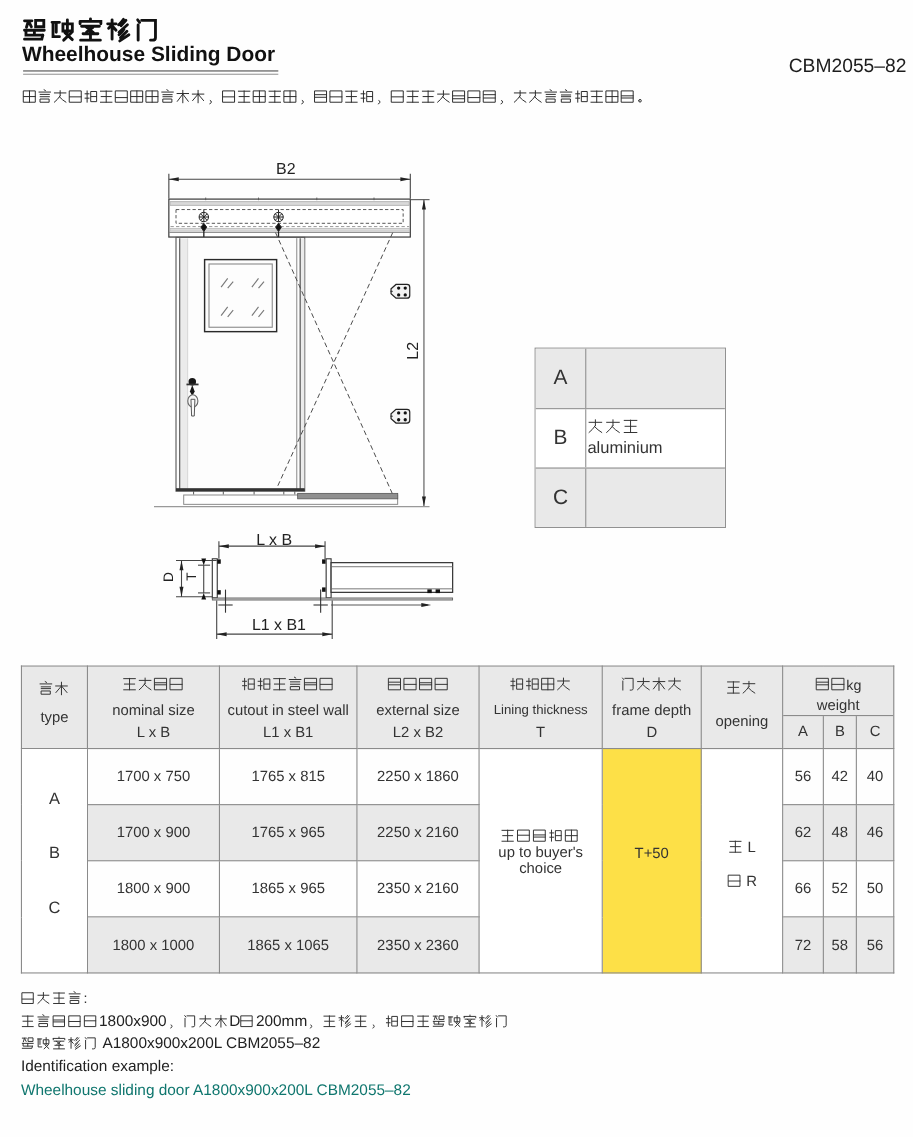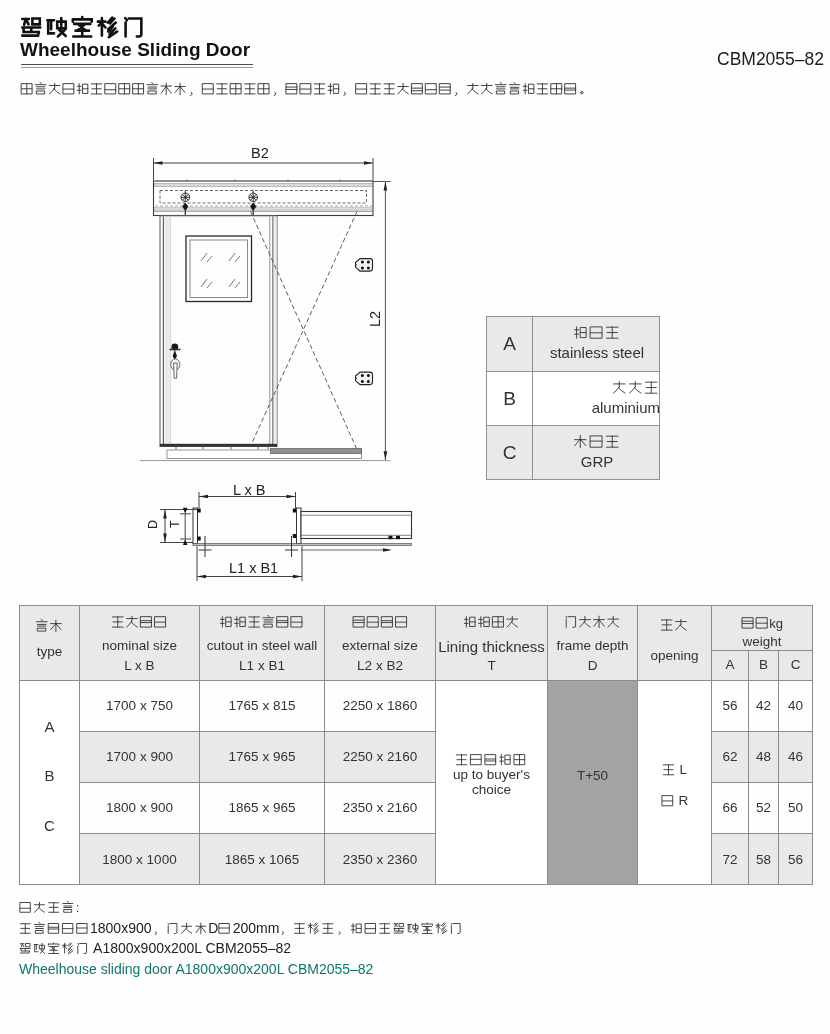--- a/index.html
+++ b/index.html
@@ -337,42 +337,24 @@
         <line x1="197" y1="546" x2="197" y2="581"></line>
         <line x1="302" y1="546" x2="302" y2="581"></line>
       </g>
       <path d="M0,0 L-9,1.8 L-9,-1.8 Z" transform="translate(197,576.5) rotate(180)" fill="#222"></path>
       <path d="M0,0 L-9,1.8 L-9,-1.8 Z" transform="translate(302,576.5) rotate(0)" fill="#222"></path>
     </svg>
 
 <div class="abs" style="left:486px;top:315.5px;width:174px;height:164px;border:1px solid #919191;box-sizing:border-box;">
       <div style="position:relative;height:54.2px;background:#e9e9e9;box-sizing:border-box;">
         <div style="position:absolute;left:0;top:0;width:46px;height:100%;border-right:1px solid #919191;box-sizing:border-box;text-align:center;line-height:53px;font-size:19px;color:#333;">A</div>
-        <div style="position:absolute;left:47px;top:0;width:126px;height:100%;text-align:center;">
-          <div style="margin-top:7px;"><svg style="vertical-align:-3.19px" width="48.0" height="16.8" viewBox="0 0 48.00 16.82">
-              <g fill="none" stroke="#333" stroke-width="0.90" stroke-linecap="round">
-                <path transform="translate(0.0,1.16) scale(14.5)" stroke-width="0.0621" d="M0.245,0.12 L0.245,0.9"></path>
-                <path transform="translate(0.0,1.16) scale(14.5)" stroke-width="0.0621" d="M0.1,0.32 L0.38,0.32"></path>
-                <path transform="translate(0.0,1.16) scale(14.5)" stroke-width="0.0621" d="M0.1,0.62 L0.38,0.62"></path>
-                <path transform="translate(0.0,1.16) scale(14.5)" stroke-width="0.0621" d="M0.52,0.16 L0.9,0.16 L0.9,0.86 L0.52,0.86 Z"></path>
-                <path transform="translate(0.0,1.16) scale(14.5)" stroke-width="0.0621" d="M0.52,0.51 L0.9,0.51"></path>
-                <path transform="translate(16.0,1.16) scale(14.5)" stroke-width="0.0621" d="M0.1,0.12 L0.9,0.12 L0.9,0.9 L0.1,0.9 Z"></path>
-                <path transform="translate(16.0,1.16) scale(14.5)" stroke-width="0.0621" d="M0.1,0.53 L0.9,0.53"></path>
-                <path transform="translate(32.0,1.16) scale(14.5)" stroke-width="0.0621" d="M0.1,0.13999999999999999 L0.9,0.13999999999999999"></path>
-                <path transform="translate(32.0,1.16) scale(14.5)" stroke-width="0.0621" d="M0.15000000000000002,0.51 L0.85,0.51"></path>
-                <path transform="translate(32.0,1.16) scale(14.5)" stroke-width="0.0621" d="M0.1,0.9 L0.9,0.9"></path>
-                <path transform="translate(32.0,1.16) scale(14.5)" stroke-width="0.0621" d="M0.5,0.12 L0.5,0.9"></path>
-              </g>
-            </svg></div>
-          <div style="font-size:15px;color:#333;margin-top:2px;">stainless steel</div>
-        </div>
       </div>
       <div style="position:relative;height:54.2px;border-top:1px solid #919191;background:#fff;box-sizing:border-box;">
         <div style="position:absolute;left:0;top:0;width:46px;height:100%;border-right:1px solid #919191;box-sizing:border-box;text-align:center;line-height:53px;font-size:19px;color:#333;">B</div>
-        <div style="position:absolute;left:47px;top:0;width:126px;height:100%;text-align:right;">
+        <div style="position:absolute;left:47px;top:0;width:126px;height:100%;text-align:left;">
           <div style="margin-top:7px;"><svg style="vertical-align:-3.19px" width="48.0" height="16.8" viewBox="0 0 48.00 16.82">
               <g fill="none" stroke="#333" stroke-width="0.90" stroke-linecap="round">
                 <path transform="translate(0.0,1.16) scale(14.5)" stroke-width="0.0621" d="M0.1,0.26 L0.9,0.26"></path>
                 <path transform="translate(0.0,1.16) scale(14.5)" stroke-width="0.0621" d="M0.5,0.09999999999999999 L0.5,0.46"></path>
                 <path transform="translate(0.0,1.16) scale(14.5)" stroke-width="0.0621" d="M0.5,0.46 Q0.3,0.75 0.1,0.9"></path>
                 <path transform="translate(0.0,1.16) scale(14.5)" stroke-width="0.0621" d="M0.44,0.52 Q0.66,0.76 0.9,0.9"></path>
                 <path transform="translate(16.0,1.16) scale(14.5)" stroke-width="0.0621" d="M0.1,0.26 L0.9,0.26"></path>
                 <path transform="translate(16.0,1.16) scale(14.5)" stroke-width="0.0621" d="M0.5,0.09999999999999999 L0.5,0.46"></path>
                 <path transform="translate(16.0,1.16) scale(14.5)" stroke-width="0.0621" d="M0.5,0.46 Q0.3,0.75 0.1,0.9"></path>
                 <path transform="translate(16.0,1.16) scale(14.5)" stroke-width="0.0621" d="M0.44,0.52 Q0.66,0.76 0.9,0.9"></path>
@@ -380,37 +362,20 @@
                 <path transform="translate(32.0,1.16) scale(14.5)" stroke-width="0.0621" d="M0.15000000000000002,0.51 L0.85,0.51"></path>
                 <path transform="translate(32.0,1.16) scale(14.5)" stroke-width="0.0621" d="M0.1,0.9 L0.9,0.9"></path>
                 <path transform="translate(32.0,1.16) scale(14.5)" stroke-width="0.0621" d="M0.5,0.12 L0.5,0.9"></path>
               </g>
             </svg></div>
           <div style="font-size:15px;color:#333;margin-top:2px;">aluminium</div>
         </div>
       </div>
       <div style="position:relative;height:54.2px;border-top:1px solid #919191;background:#e9e9e9;box-sizing:border-box;">
         <div style="position:absolute;left:0;top:0;width:46px;height:100%;border-right:1px solid #919191;box-sizing:border-box;text-align:center;line-height:53px;font-size:19px;color:#333;">C</div>
-        <div style="position:absolute;left:47px;top:0;width:126px;height:100%;text-align:center;">
-          <div style="margin-top:7px;"><svg style="vertical-align:-3.19px" width="48.0" height="16.8" viewBox="0 0 48.00 16.82">
-              <g fill="none" stroke="#333" stroke-width="0.90" stroke-linecap="round">
-                <path transform="translate(0.0,1.16) scale(14.5)" stroke-width="0.0621" d="M0.1,0.38 L0.9,0.38"></path>
-                <path transform="translate(0.0,1.16) scale(14.5)" stroke-width="0.0621" d="M0.5,0.07999999999999999 L0.5,0.9400000000000001"></path>
-                <path transform="translate(0.0,1.16) scale(14.5)" stroke-width="0.0621" d="M0.5,0.34 L0.12000000000000001,0.79"></path>
-                <path transform="translate(0.0,1.16) scale(14.5)" stroke-width="0.0621" d="M0.5,0.34 L0.88,0.79"></path>
-                <path transform="translate(16.0,1.16) scale(14.5)" stroke-width="0.0621" d="M0.1,0.12 L0.9,0.12 L0.9,0.9 L0.1,0.9 Z"></path>
-                <path transform="translate(16.0,1.16) scale(14.5)" stroke-width="0.0621" d="M0.1,0.48 L0.9,0.48"></path>
-                <path transform="translate(32.0,1.16) scale(14.5)" stroke-width="0.0621" d="M0.1,0.13999999999999999 L0.9,0.13999999999999999"></path>
-                <path transform="translate(32.0,1.16) scale(14.5)" stroke-width="0.0621" d="M0.15000000000000002,0.51 L0.85,0.51"></path>
-                <path transform="translate(32.0,1.16) scale(14.5)" stroke-width="0.0621" d="M0.1,0.9 L0.9,0.9"></path>
-                <path transform="translate(32.0,1.16) scale(14.5)" stroke-width="0.0621" d="M0.5,0.12 L0.5,0.9"></path>
-              </g>
-            </svg></div>
-          <div style="font-size:15px;color:#333;margin-top:2px;">GRP</div>
-        </div>
       </div>
     </div>
 
 <table class="spec abs" style="left:19px;top:605px;table-layout:fixed;width:793px;">
       <colgroup>
         <col style="width:60px">
         <col style="width:120px">
         <col style="width:125px">
         <col style="width:111px">
         <col style="width:112px">
@@ -534,21 +499,21 @@
                   <path transform="translate(28.4,1.07) scale(13.4)" stroke-width="0.0672" d="M0.1,0.12 L0.9,0.12 L0.9,0.9 L0.1,0.9 Z"></path>
                   <path transform="translate(28.4,1.07) scale(13.4)" stroke-width="0.0672" d="M0.1,0.51 L0.9,0.51"></path>
                   <path transform="translate(28.4,1.07) scale(13.4)" stroke-width="0.0672" d="M0.5,0.12 L0.5,0.9"></path>
                   <path transform="translate(42.6,1.07) scale(13.4)" stroke-width="0.0672" d="M0.1,0.3 L0.9,0.3"></path>
                   <path transform="translate(42.6,1.07) scale(13.4)" stroke-width="0.0672" d="M0.5,0.09999999999999999 L0.5,0.46"></path>
                   <path transform="translate(42.6,1.07) scale(13.4)" stroke-width="0.0672" d="M0.5,0.46 Q0.3,0.75 0.1,0.9"></path>
                   <path transform="translate(42.6,1.07) scale(13.4)" stroke-width="0.0672" d="M0.44,0.52 Q0.66,0.76 0.9,0.9"></path>
                 </g>
               </svg>
             </div>
-            <div style="height:20px;font-size:15px;padding-top:2px;">Lining thickness</div>
+            <div style="height:20px;font-size:12px;padding-top:2px;">Lining thickness</div>
             <div style="font-size:13.5px;">T</div>
           </td>
           <td>
             <div style="height:22px;margin-top:2px;">
               <svg style="display:block;margin:0 auto;" width="56.8" height="15.5" viewBox="0 0 56.80 15.54">
                 <g fill="none" stroke="#333" stroke-width="0.90" stroke-linecap="round">
                   <path transform="translate(0.0,1.07) scale(13.4)" stroke-width="0.0672" d="M0.14,0.10 L0.22,0.20 M0.16,0.30 L0.16,0.92"></path>
                   <path transform="translate(0.0,1.07) scale(13.4)" stroke-width="0.0672" d="M0.30,0.12 L0.86,0.12 L0.86,0.82 Q0.86,0.92 0.74,0.92 L0.66,0.92"></path>
                   <path transform="translate(14.2,1.07) scale(13.4)" stroke-width="0.0672" d="M0.1,0.34 L0.9,0.34"></path>
                   <path transform="translate(14.2,1.07) scale(13.4)" stroke-width="0.0672" d="M0.5,0.09999999999999999 L0.5,0.46"></path>
@@ -625,21 +590,21 @@
                 <path transform="translate(43.5,1.04) scale(13.0)" stroke-width="0.0692" d="M0.22,0.12 L0.22,0.9"></path>
                 <path transform="translate(43.5,1.04) scale(13.0)" stroke-width="0.0692" d="M0.1,0.32 L0.38,0.32"></path>
                 <path transform="translate(43.5,1.04) scale(13.0)" stroke-width="0.0692" d="M0.1,0.62 L0.38,0.62"></path>
                 <path transform="translate(43.5,1.04) scale(13.0)" stroke-width="0.0692" d="M0.52,0.16 L0.9,0.16 L0.9,0.86 L0.52,0.86 Z"></path>
                 <path transform="translate(43.5,1.04) scale(13.0)" stroke-width="0.0692" d="M0.52,0.51 L0.9,0.51"></path>
                 <path transform="translate(58.0,1.04) scale(13.0)" stroke-width="0.0692" d="M0.1,0.12 L0.9,0.12 L0.9,0.9 L0.1,0.9 Z"></path>
                 <path transform="translate(58.0,1.04) scale(13.0)" stroke-width="0.0692" d="M0.1,0.51 L0.9,0.51"></path>
                 <path transform="translate(58.0,1.04) scale(13.0)" stroke-width="0.0692" d="M0.5,0.12 L0.5,0.9"></path>
               </g>
             </svg><br>up to buyer's<br>choice</td>
-          <td rowspan="4" style="background:#a3a3a3;font-size:13.5px;padding-bottom:13px;">T+50</td>
+          <td rowspan="4" style="background:#fde047;font-size:13.5px;padding-bottom:13px;">T+50</td>
           <td rowspan="4" style="background:#fff;font-size:13.5px;padding-top:5px;"><svg style="vertical-align:-2.86px" width="13.8" height="15.1" viewBox="0 0 13.78 15.08">
               <g fill="none" stroke="#333" stroke-width="0.90" stroke-linecap="round">
                 <path transform="translate(0.0,1.04) scale(13.0)" stroke-width="0.0692" d="M0.1,0.13999999999999999 L0.9,0.13999999999999999"></path>
                 <path transform="translate(0.0,1.04) scale(13.0)" stroke-width="0.0692" d="M0.15000000000000002,0.51 L0.85,0.51"></path>
                 <path transform="translate(0.0,1.04) scale(13.0)" stroke-width="0.0692" d="M0.1,0.9 L0.9,0.9"></path>
                 <path transform="translate(0.0,1.04) scale(13.0)" stroke-width="0.0692" d="M0.5,0.12 L0.5,0.9"></path>
               </g>
             </svg> L<div style="height:16px"></div><svg style="vertical-align:-2.86px" width="13.8" height="15.1" viewBox="0 0 13.78 15.08">
               <g fill="none" stroke="#333" stroke-width="0.90" stroke-linecap="round">
                 <path transform="translate(0.0,1.04) scale(13.0)" stroke-width="0.0692" d="M0.1,0.12 L0.9,0.12 L0.9,0.9 L0.1,0.9 Z"></path>
@@ -790,14 +755,15 @@
             <path transform="translate(28.4,1.00) scale(12.5)" stroke-width="0.0721" d="M0.50,0.06 L0.50,0.14 M0.08,0.16 L0.92,0.16 L0.92,0.26 M0.08,0.16 L0.08,0.26"></path>
             <path transform="translate(28.4,1.00) scale(12.5)" stroke-width="0.0721" d="M0.14,0.36 L0.86,0.36 M0.30,0.36 L0.62,0.62 M0.60,0.40 L0.34,0.60"></path>
             <path transform="translate(28.4,1.00) scale(12.5)" stroke-width="0.0721" d="M0.20,0.66 L0.80,0.66 M0.50,0.50 L0.50,0.90 M0.10,0.92 L0.90,0.92"></path>
             <path transform="translate(42.6,1.00) scale(12.5)" stroke-width="0.0721" d="M0.06,0.26 L0.40,0.26 M0.24,0.10 L0.24,0.88 M0.10,0.44 L0.24,0.30 M0.24,0.34 L0.40,0.52"></path>
             <path transform="translate(42.6,1.00) scale(12.5)" stroke-width="0.0721" d="M0.70,0.08 Q0.55,0.28 0.50,0.30 M0.80,0.12 L0.60,0.34 M0.86,0.30 L0.52,0.60"></path>
             <path transform="translate(42.6,1.00) scale(12.5)" stroke-width="0.0721" d="M0.72,0.48 Q0.60,0.66 0.52,0.70 M0.84,0.56 L0.58,0.82 M0.92,0.70 L0.55,0.95"></path>
             <path transform="translate(56.8,1.00) scale(12.5)" stroke-width="0.0721" d="M0.14,0.10 L0.22,0.20 M0.16,0.30 L0.16,0.92"></path>
             <path transform="translate(56.8,1.00) scale(12.5)" stroke-width="0.0721" d="M0.30,0.12 L0.86,0.12 L0.86,0.82 Q0.86,0.92 0.74,0.92 L0.66,0.92"></path>
           </g>
         </svg><span> A1800x900x200L CBM2055–82</span></div>
+      <div style="height:20.5px;font-size:14px;color:#222;">Identification example:</div>
       <div style="height:20px;font-size:14px;color:#0f766e;">Wheelhouse sliding door A1800x900x200L CBM2055–82</div>
     </div>
 </div>
 </body></html>

